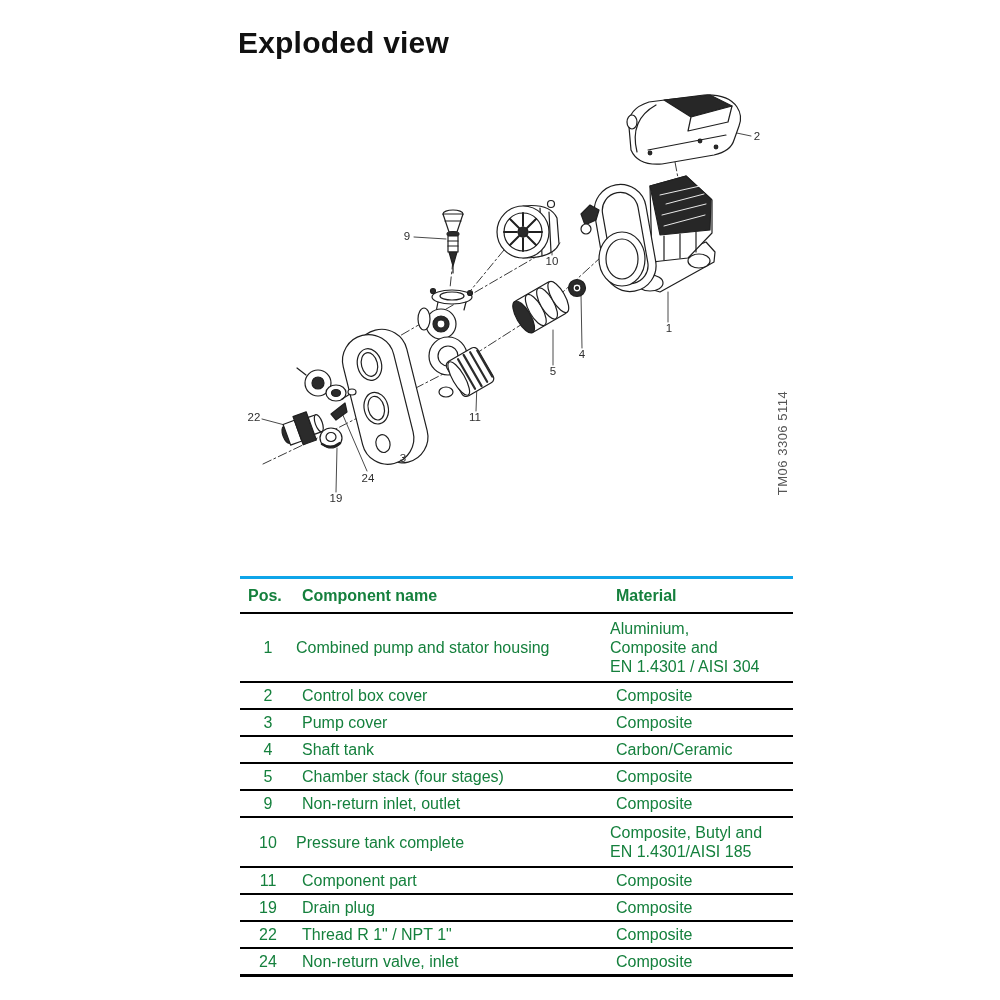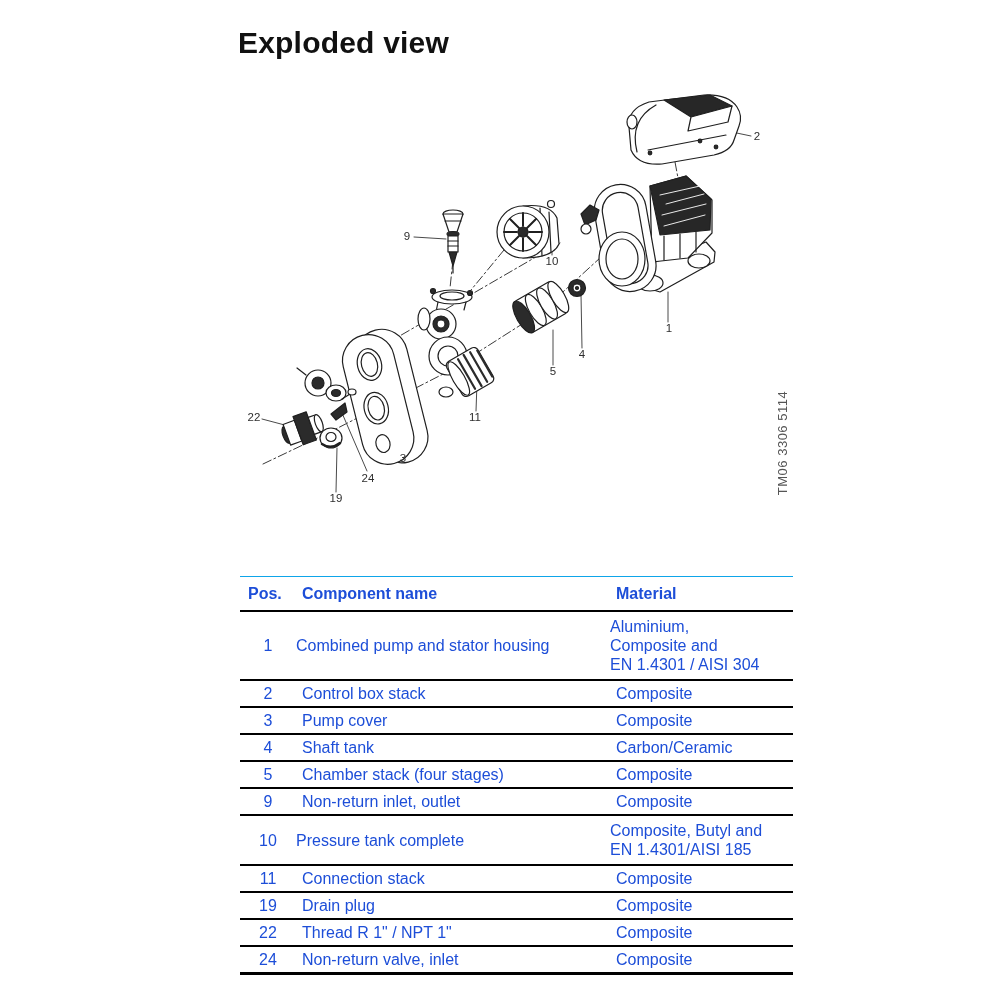--- a/index.html
+++ b/index.html
@@ -58,22 +58,22 @@
   }
 
   table.materials {
     position: absolute;
     left: 240px;
     top: 576px;
     width: 553px;
     border-collapse: collapse;
     table-layout: fixed;
     font-size: 16px;
-    color: #1d4ed8;
-    border-top: 1px solid #0ea5e9;
+    color: #15803d;
+    border-top: 3px solid #0ea5e9;
     border-bottom: 3px solid #000;
   }
   table.materials col.c-pos  { width: 56px; }
   table.materials col.c-name { width: 314px; }
   table.materials col.c-mat  { width: 183px; }
   table.materials th {
     font-weight: bold;
     text-align: left;
     padding: 8px 0 7px 0;
     border-bottom: 2px solid #000;
@@ -293,21 +293,21 @@
     <tbody>
       <tr class="tall">
         <td class="c-pos">1</td>
         <td class="c-name">Combined pump and stator housing</td>
         <td class="c-mat">Aluminium,
 Composite and
 EN 1.4301 / AISI 304</td>
       </tr>
       <tr>
         <td class="c-pos">2</td>
-        <td class="c-name">Control box stack</td>
+        <td class="c-name">Control box cover</td>
         <td class="c-mat">Composite</td>
       </tr>
       <tr>
         <td class="c-pos">3</td>
         <td class="c-name">Pump cover</td>
         <td class="c-mat">Composite</td>
       </tr>
       <tr>
         <td class="c-pos">4</td>
         <td class="c-name">Shaft tank</td>
@@ -324,21 +324,21 @@
         <td class="c-mat">Composite</td>
       </tr>
       <tr class="tall">
         <td class="c-pos">10</td>
         <td class="c-name">Pressure tank complete</td>
         <td class="c-mat">Composite, Butyl and
 EN 1.4301/AISI 185</td>
       </tr>
       <tr>
         <td class="c-pos">11</td>
-        <td class="c-name">Connection stack</td>
+        <td class="c-name">Component part</td>
         <td class="c-mat">Composite</td>
       </tr>
       <tr>
         <td class="c-pos">19</td>
         <td class="c-name">Drain plug</td>
         <td class="c-mat">Composite</td>
       </tr>
       <tr>
         <td class="c-pos">22</td>
         <td class="c-name">Thread R 1" / NPT 1"</td>

